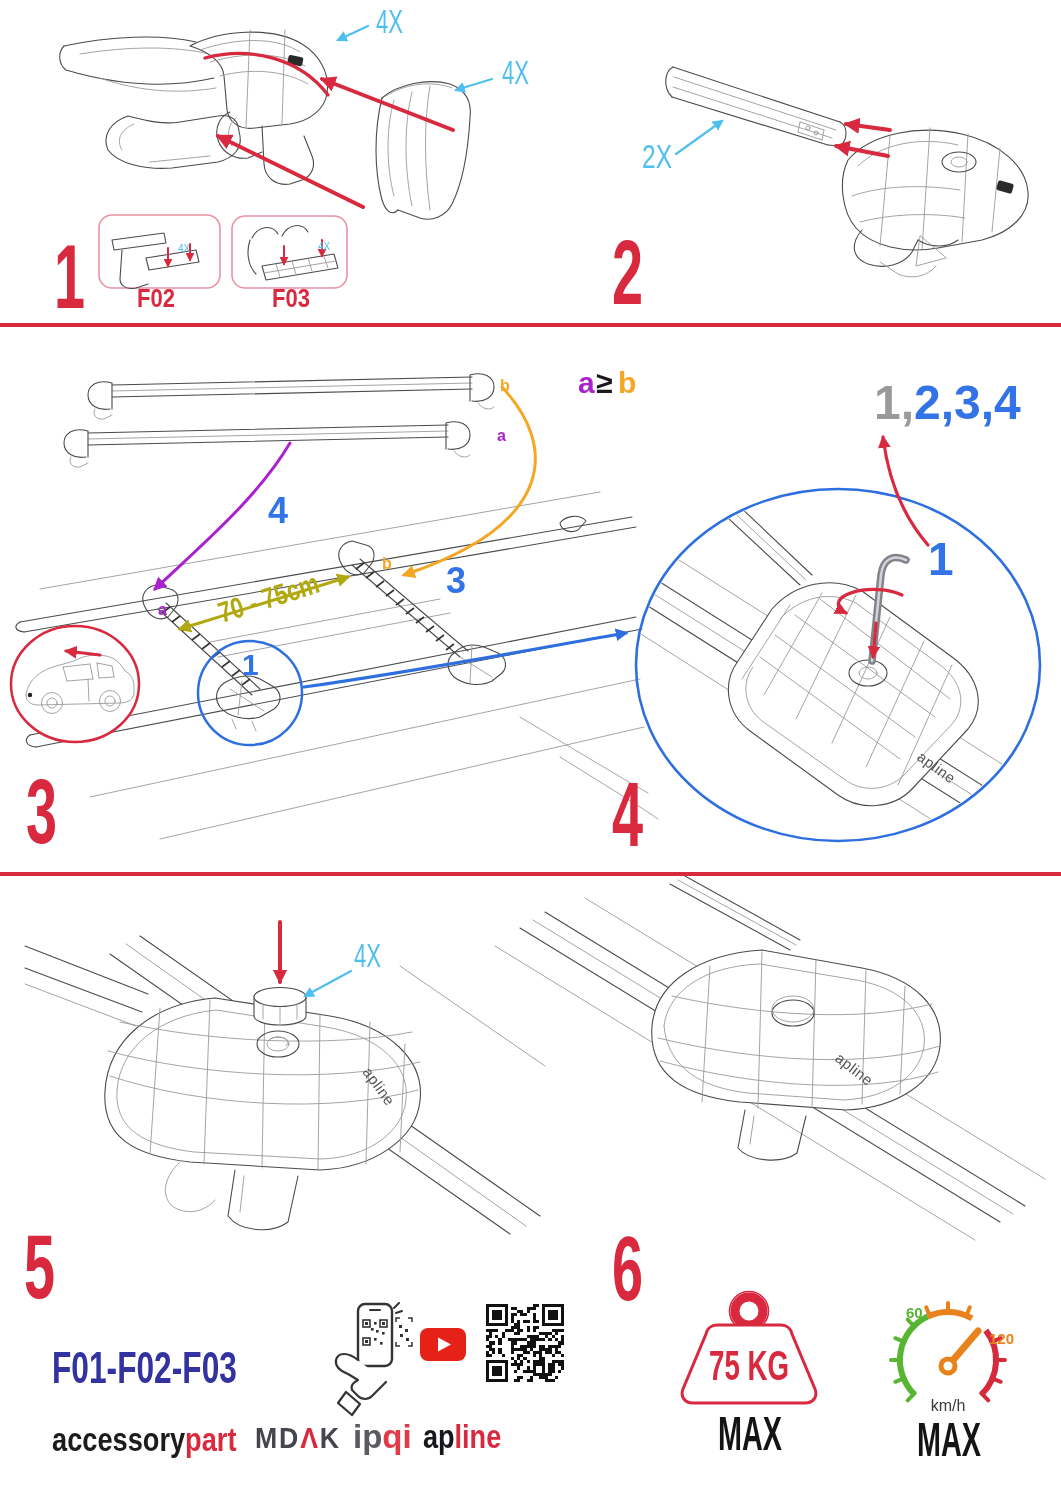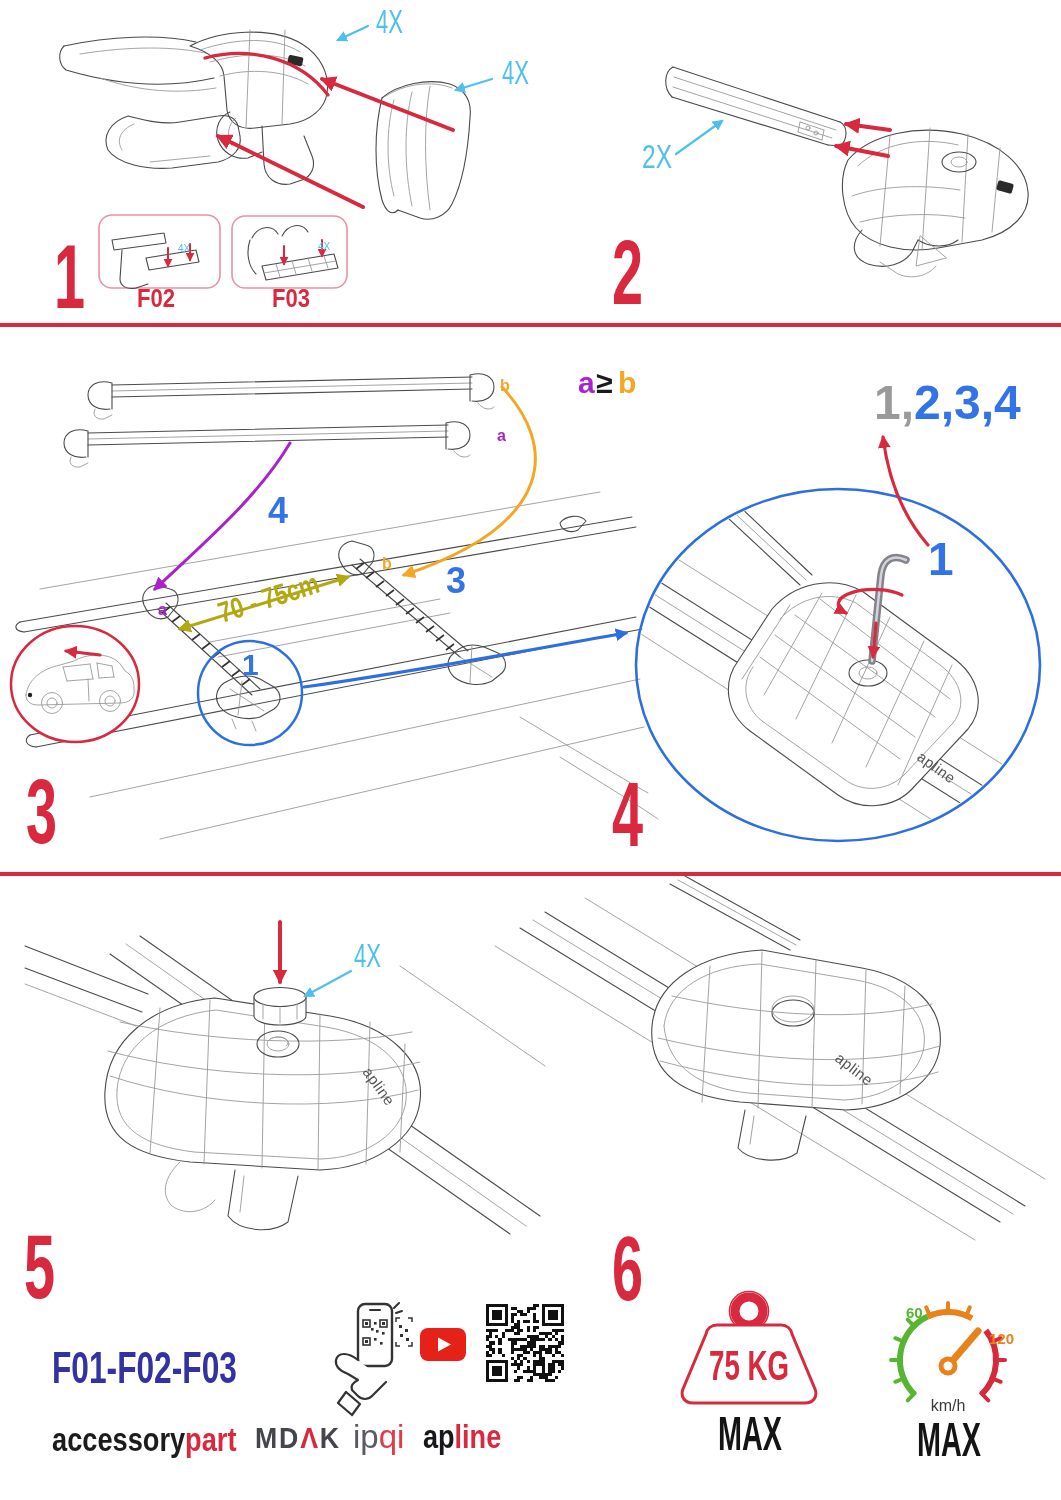--- a/index.html
+++ b/index.html
@@ -391,21 +391,21 @@
     <path fill="#111" fill-rule="evenodd" d="M0,0h7v7h-7z M1,1v5h5v-5z M2,2h3v3h-3z M18,0h7v7h-7z M19,1v5h5v-5z M20,2h3v3h-3z M0,18h7v7h-7z M1,19v5h5v-5z M2,20h3v3h-3z"></path>
     <path id="qr-modules" fill="#111" d="M15,0h1v1h-1zM16,0h1v1h-1zM8,1h1v1h-1zM9,1h1v1h-1zM13,1h1v1h-1zM14,1h1v1h-1zM15,1h1v1h-1zM10,2h1v1h-1zM11,2h1v1h-1zM13,2h1v1h-1zM8,3h1v1h-1zM9,3h1v1h-1zM11,3h1v1h-1zM12,3h1v1h-1zM15,3h1v1h-1zM8,4h1v1h-1zM15,4h1v1h-1zM8,5h1v1h-1zM10,5h1v1h-1zM12,5h1v1h-1zM13,5h1v1h-1zM15,5h1v1h-1zM16,5h1v1h-1zM9,6h1v1h-1zM10,6h1v1h-1zM8,7h1v1h-1zM9,7h1v1h-1zM10,7h1v1h-1zM13,7h1v1h-1zM15,7h1v1h-1zM16,7h1v1h-1zM0,8h1v1h-1zM1,8h1v1h-1zM2,8h1v1h-1zM3,8h1v1h-1zM6,8h1v1h-1zM7,8h1v1h-1zM8,8h1v1h-1zM10,8h1v1h-1zM11,8h1v1h-1zM13,8h1v1h-1zM15,8h1v1h-1zM21,8h1v1h-1zM22,8h1v1h-1zM23,8h1v1h-1zM24,8h1v1h-1zM1,9h1v1h-1zM5,9h1v1h-1zM9,9h1v1h-1zM10,9h1v1h-1zM17,9h1v1h-1zM18,9h1v1h-1zM19,9h1v1h-1zM20,9h1v1h-1zM22,9h1v1h-1zM0,10h1v1h-1zM1,10h1v1h-1zM3,10h1v1h-1zM5,10h1v1h-1zM13,10h1v1h-1zM14,10h1v1h-1zM15,10h1v1h-1zM16,10h1v1h-1zM19,10h1v1h-1zM21,10h1v1h-1zM24,10h1v1h-1zM0,11h1v1h-1zM4,11h1v1h-1zM7,11h1v1h-1zM8,11h1v1h-1zM9,11h1v1h-1zM10,11h1v1h-1zM11,11h1v1h-1zM12,11h1v1h-1zM14,11h1v1h-1zM15,11h1v1h-1zM16,11h1v1h-1zM17,11h1v1h-1zM18,11h1v1h-1zM20,11h1v1h-1zM22,11h1v1h-1zM24,11h1v1h-1zM1,12h1v1h-1zM2,12h1v1h-1zM4,12h1v1h-1zM8,12h1v1h-1zM9,12h1v1h-1zM13,12h1v1h-1zM14,12h1v1h-1zM15,12h1v1h-1zM23,12h1v1h-1zM24,12h1v1h-1zM0,13h1v1h-1zM1,13h1v1h-1zM8,13h1v1h-1zM11,13h1v1h-1zM12,13h1v1h-1zM13,13h1v1h-1zM14,13h1v1h-1zM15,13h1v1h-1zM17,13h1v1h-1zM18,13h1v1h-1zM20,13h1v1h-1zM21,13h1v1h-1zM22,13h1v1h-1zM23,13h1v1h-1zM1,14h1v1h-1zM2,14h1v1h-1zM4,14h1v1h-1zM8,14h1v1h-1zM9,14h1v1h-1zM10,14h1v1h-1zM11,14h1v1h-1zM12,14h1v1h-1zM14,14h1v1h-1zM17,14h1v1h-1zM18,14h1v1h-1zM19,14h1v1h-1zM20,14h1v1h-1zM22,14h1v1h-1zM0,15h1v1h-1zM2,15h1v1h-1zM4,15h1v1h-1zM8,15h1v1h-1zM12,15h1v1h-1zM13,15h1v1h-1zM15,15h1v1h-1zM16,15h1v1h-1zM17,15h1v1h-1zM19,15h1v1h-1zM20,15h1v1h-1zM22,15h1v1h-1zM23,15h1v1h-1zM0,16h1v1h-1zM1,16h1v1h-1zM5,16h1v1h-1zM10,16h1v1h-1zM11,16h1v1h-1zM15,16h1v1h-1zM17,16h1v1h-1zM21,16h1v1h-1zM24,16h1v1h-1zM8,17h1v1h-1zM10,17h1v1h-1zM12,17h1v1h-1zM17,17h1v1h-1zM18,17h1v1h-1zM9,18h1v1h-1zM11,18h1v1h-1zM13,18h1v1h-1zM15,18h1v1h-1zM16,18h1v1h-1zM17,18h1v1h-1zM18,18h1v1h-1zM21,18h1v1h-1zM22,18h1v1h-1zM23,18h1v1h-1zM24,18h1v1h-1zM8,19h1v1h-1zM9,19h1v1h-1zM10,19h1v1h-1zM11,19h1v1h-1zM15,19h1v1h-1zM16,19h1v1h-1zM17,19h1v1h-1zM18,19h1v1h-1zM20,19h1v1h-1zM21,19h1v1h-1zM23,19h1v1h-1zM24,19h1v1h-1zM10,20h1v1h-1zM13,20h1v1h-1zM15,20h1v1h-1zM18,20h1v1h-1zM20,20h1v1h-1zM21,20h1v1h-1zM24,20h1v1h-1zM9,21h1v1h-1zM12,21h1v1h-1zM13,21h1v1h-1zM14,21h1v1h-1zM15,21h1v1h-1zM18,21h1v1h-1zM20,21h1v1h-1zM21,21h1v1h-1zM23,21h1v1h-1zM15,22h1v1h-1zM16,22h1v1h-1zM17,22h1v1h-1zM18,22h1v1h-1zM19,22h1v1h-1zM20,22h1v1h-1zM10,23h1v1h-1zM11,23h1v1h-1zM14,23h1v1h-1zM17,23h1v1h-1zM18,23h1v1h-1zM19,23h1v1h-1zM22,23h1v1h-1zM9,24h1v1h-1zM10,24h1v1h-1zM13,24h1v1h-1zM14,24h1v1h-1zM19,24h1v1h-1zM20,24h1v1h-1zM21,24h1v1h-1z"></path>
   </svg>
 
   <div class="abs brand" style="left:52px;top:1422px;font-size:34px;font-weight:700;transform:scaleX(0.8)">
     <span style="color:#1c1c1c">accessory</span><span style="color:#d8293f">part</span>
   </div>
   <div class="abs brand" style="left:255px;top:1424px;font-size:29px;font-weight:700;letter-spacing:2px;transform:scaleX(0.92)">
     <span style="color:#45454d">MD</span><span style="color:#d8293f">Λ</span><span style="color:#45454d">K</span>
   </div>
-  <div class="abs brand" style="left:353px;top:1420px;font-size:33px;font-weight:400">
+  <div class="abs brand" style="left:353px;top:1420px;font-size:33px;font-weight:700">
     <span style="color:#5a5a63">ip</span><span style="color:#e23b47">qi</span>
   </div>
   <div class="abs brand" style="left:423px;top:1420px;font-size:33px;font-weight:700;transform:scaleX(0.82)">
     <span style="color:#17171c">ap</span><span style="color:#d8293f">line</span>
   </div>
 
   <svg class="abs" style="left:676px;top:1288px" width="148" height="122" viewBox="0 0 148 122">
     <circle cx="73" cy="23" r="14" fill="none" stroke="#d8293f" stroke-width="9"></circle>
     <circle cx="73" cy="23" r="19.5" fill="none" stroke="#d8293f" stroke-width="1.6"></circle>
     <path d="M41,37 L105,37 C111,37 115,41 116,46 L139,101 C142,109 137,115 129,115 L17,115 C9,115 4,109 7,101 L30,46 C31,41 35,37 41,37 Z" fill="#fff" stroke="#d8293f" stroke-width="3"></path>

